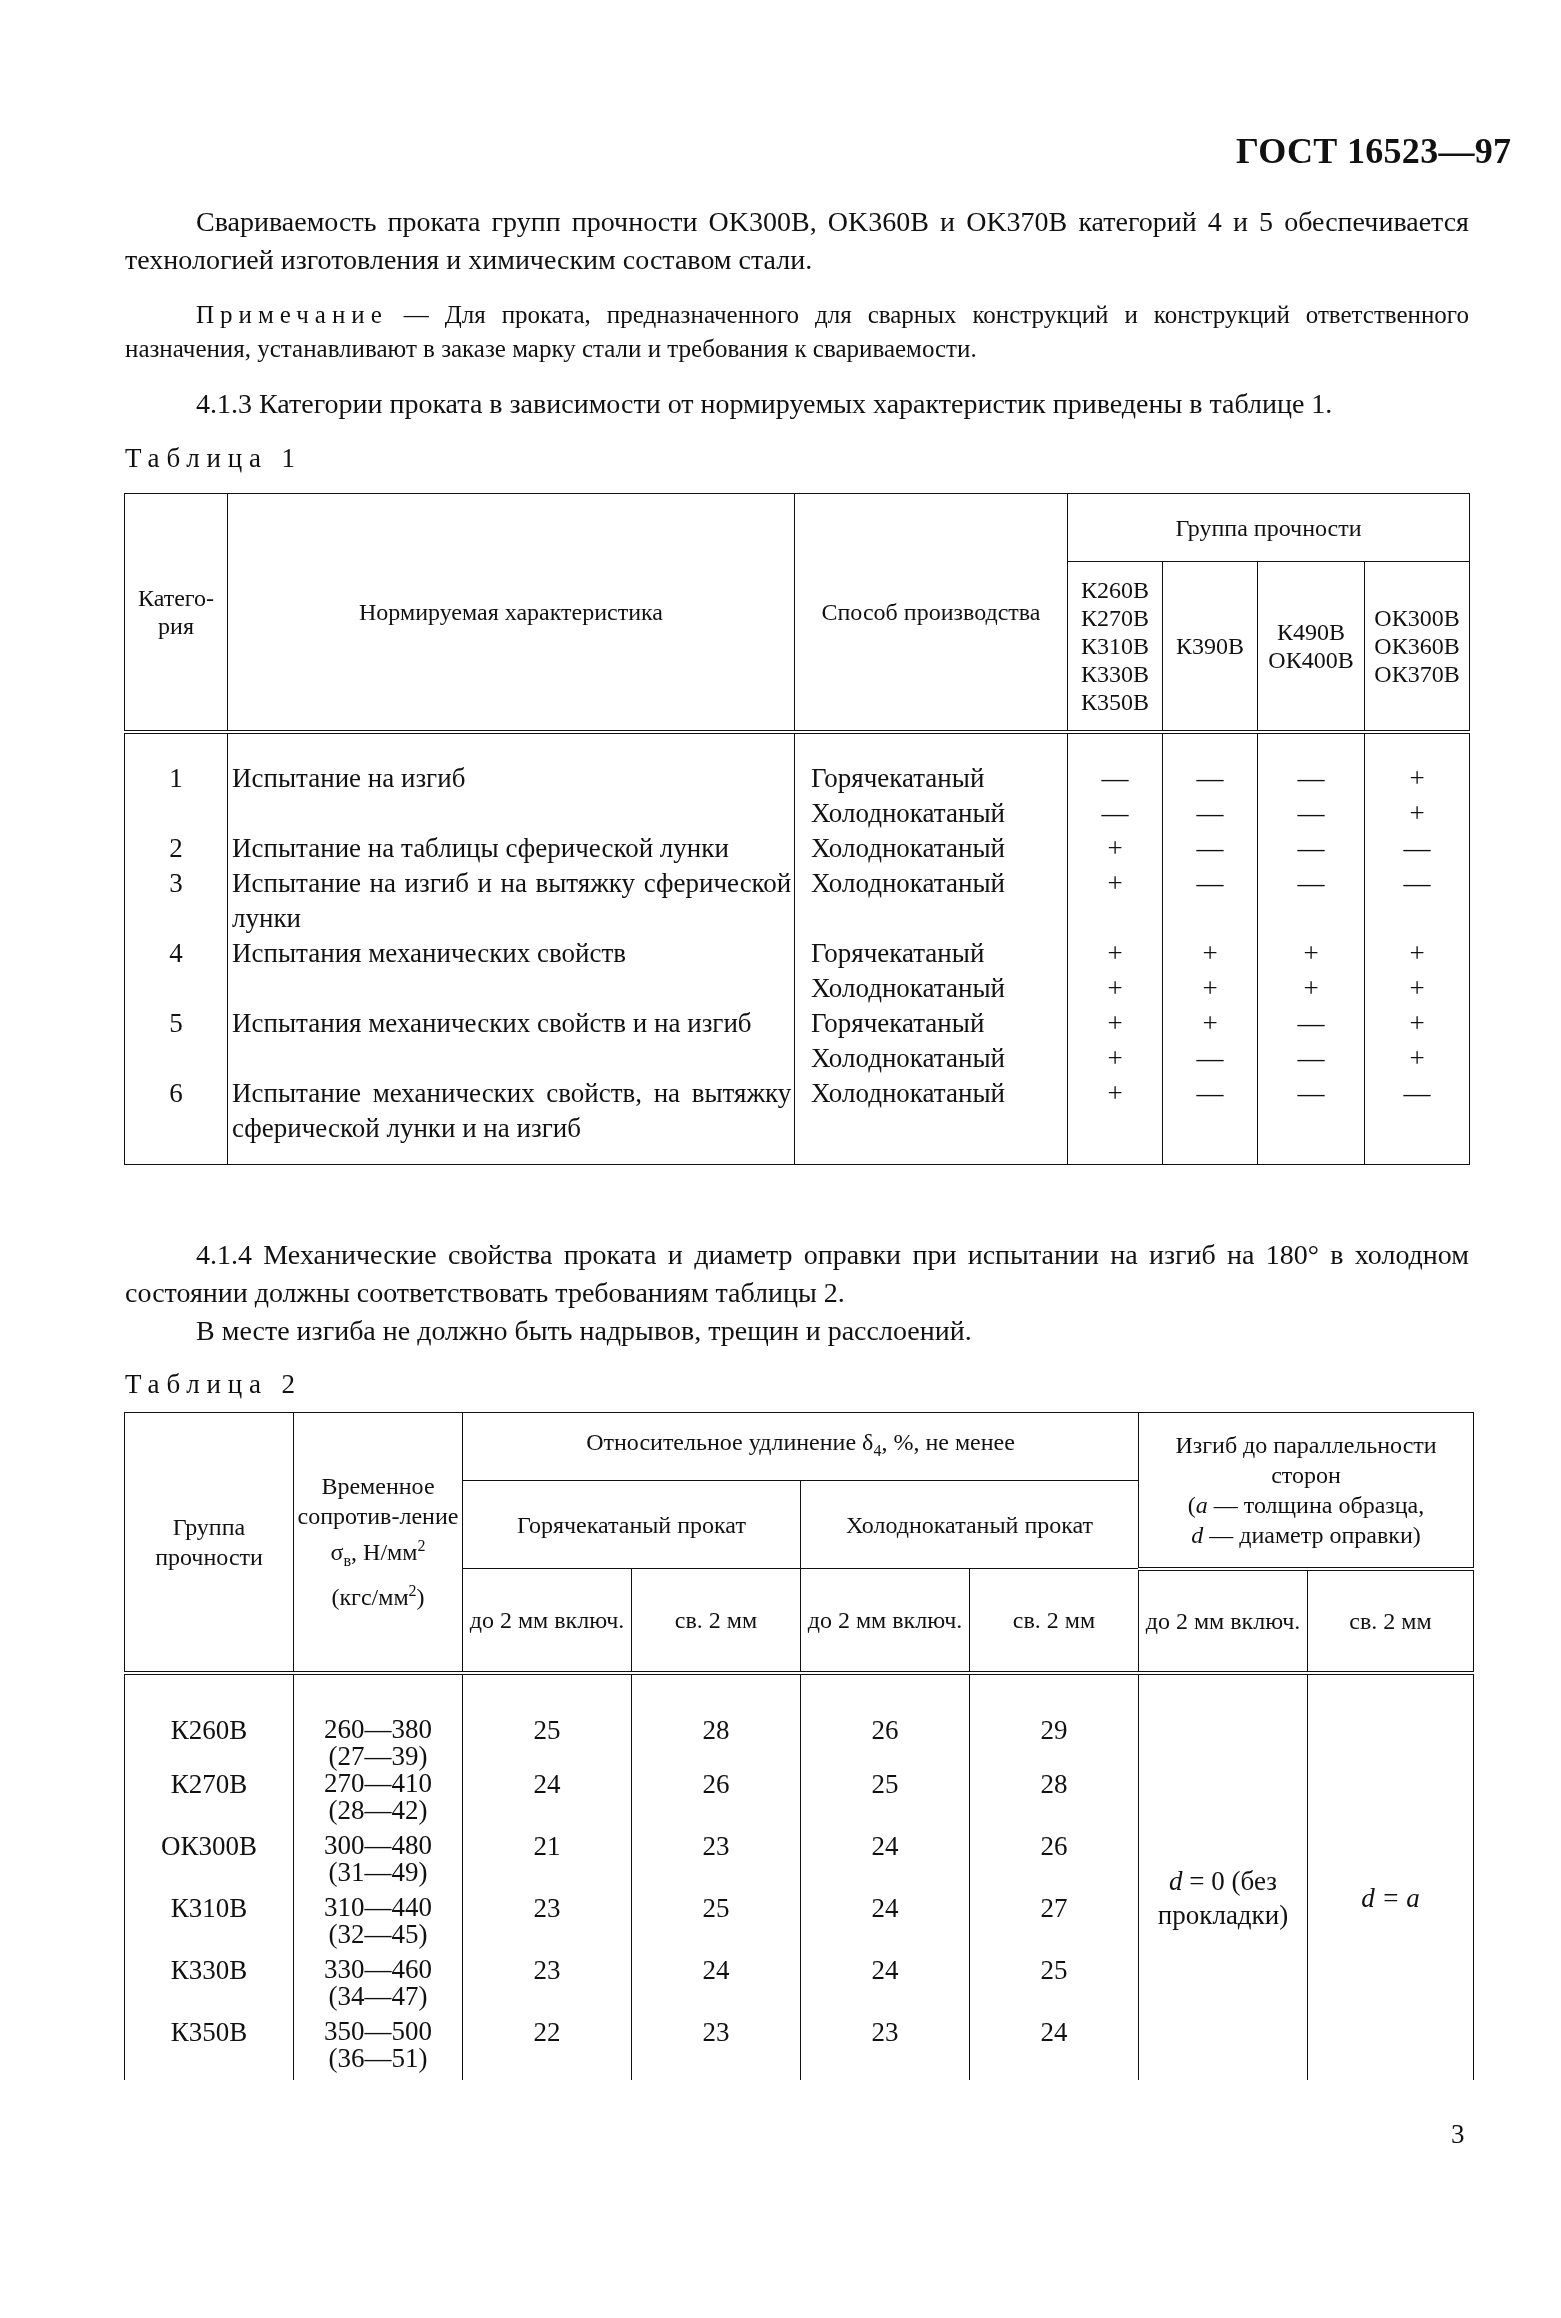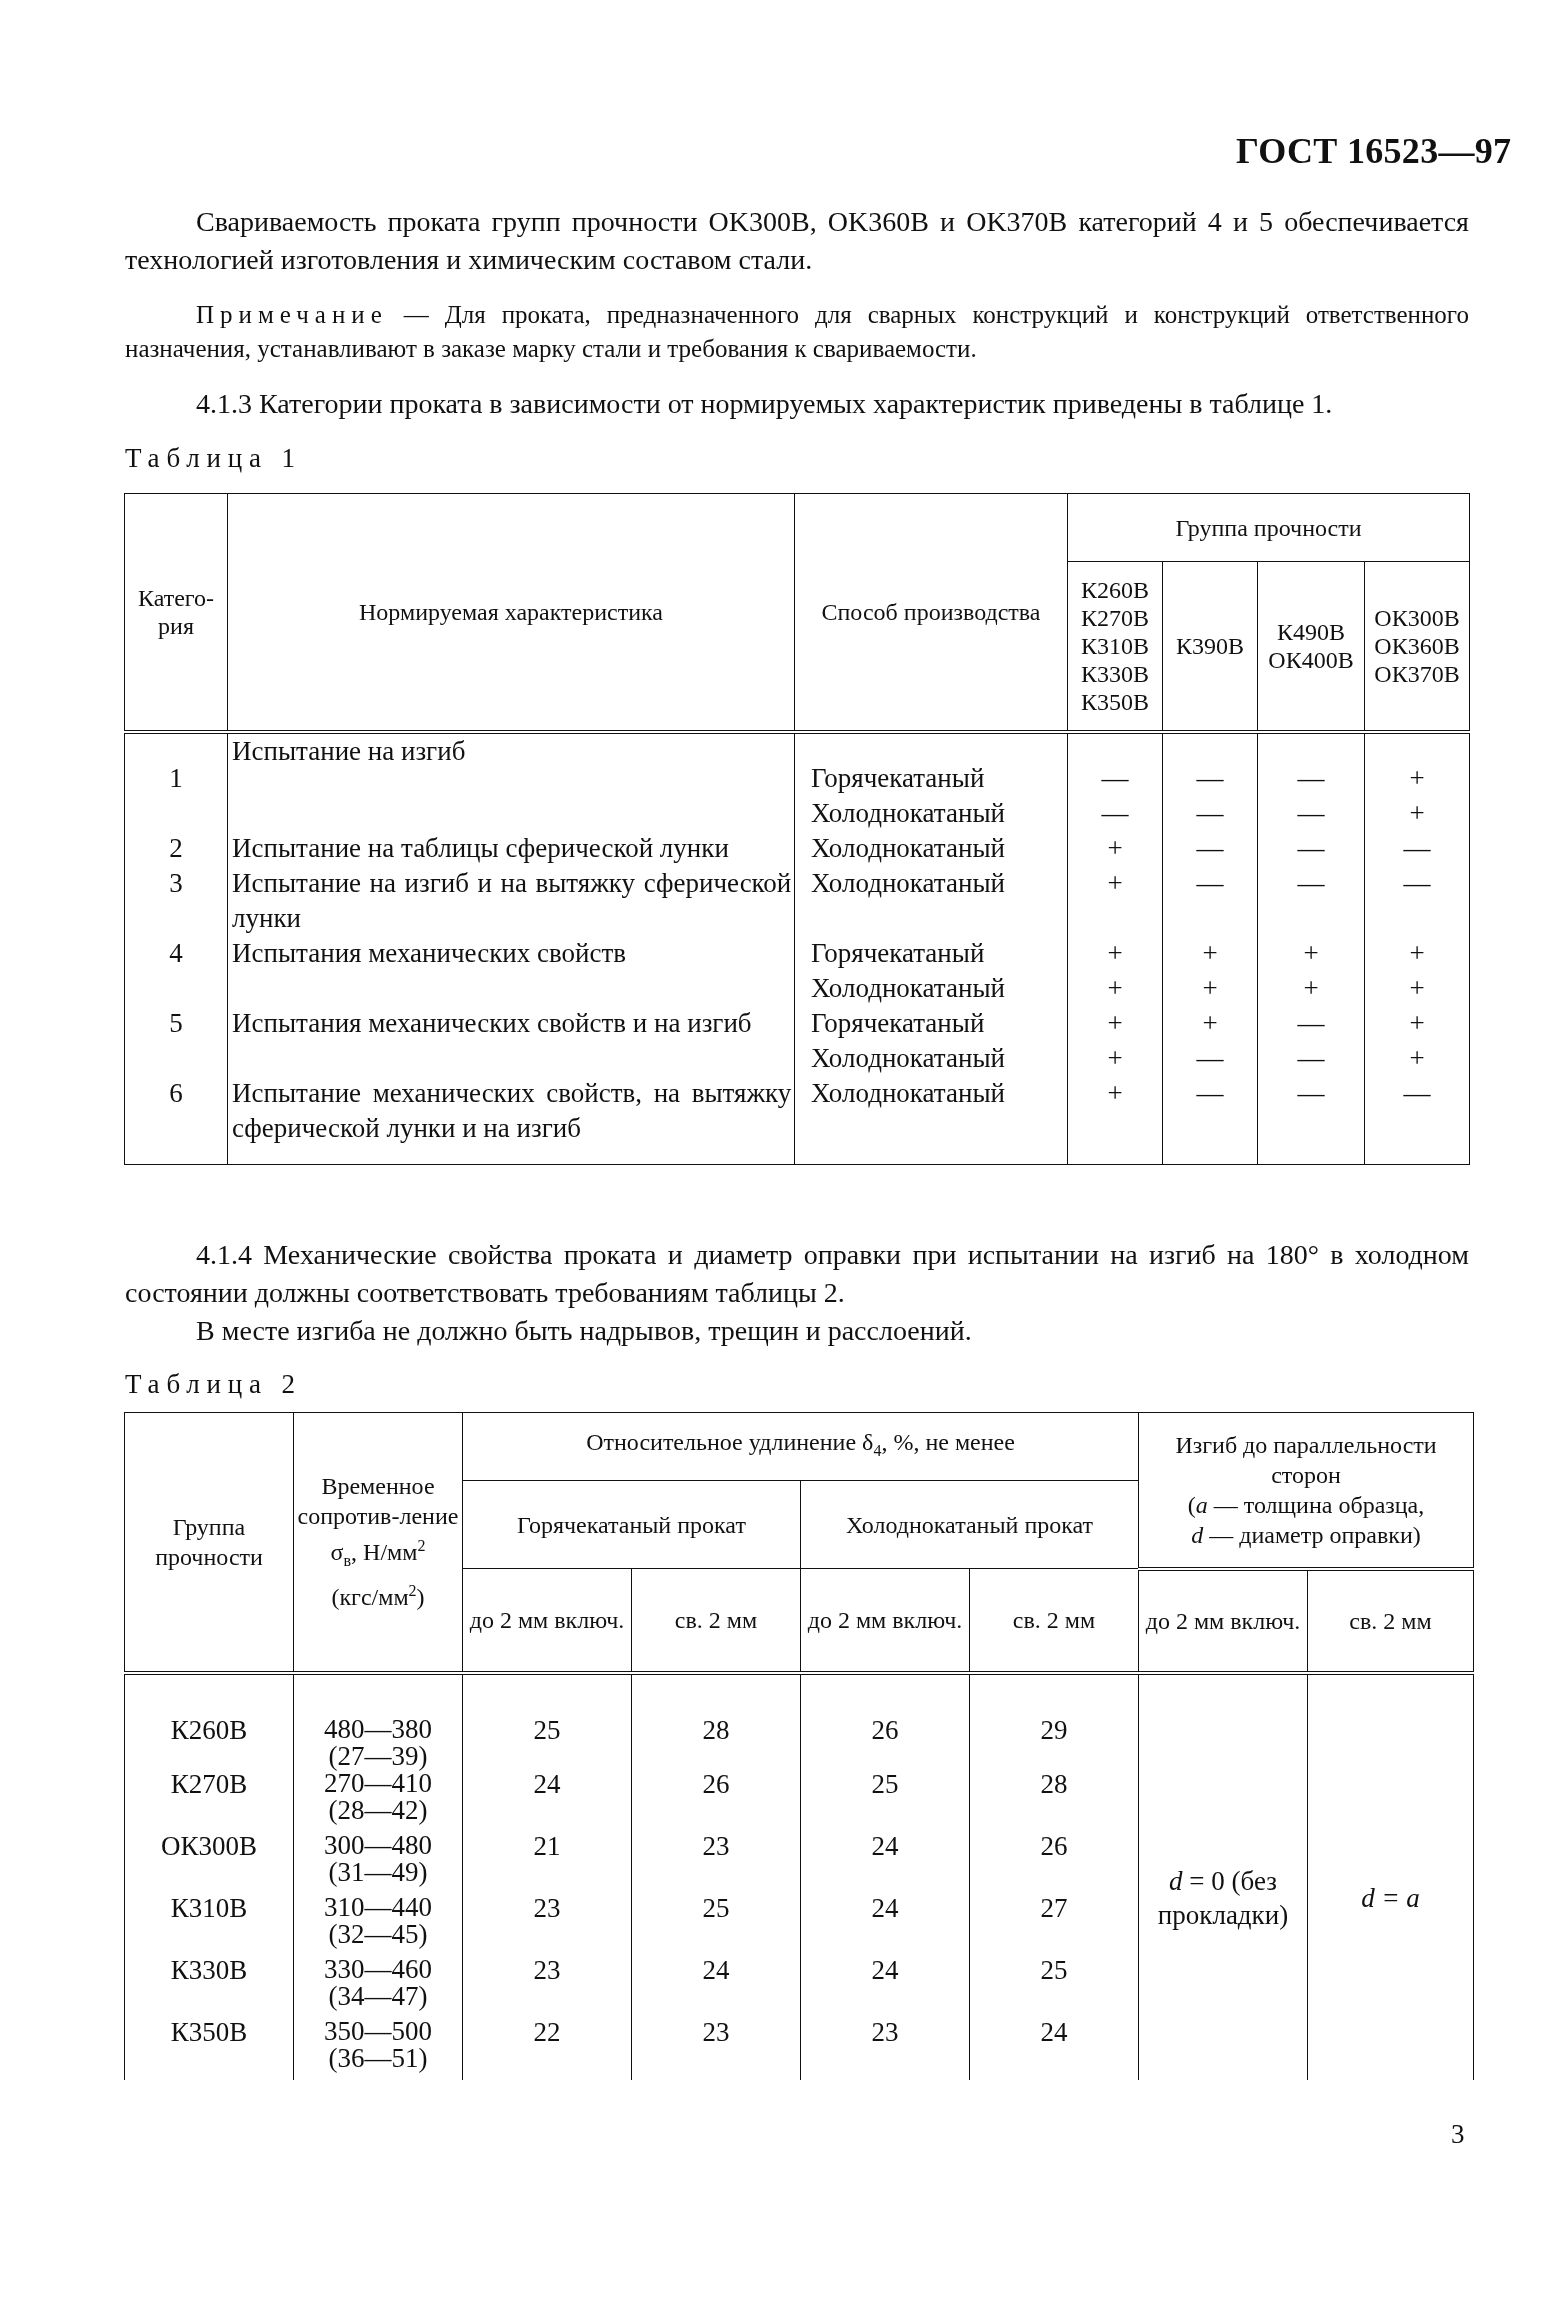--- a/index.html
+++ b/index.html
@@ -74,21 +74,21 @@
     <tr style="height:170px">
       <th>К260В К270В К310В К330В К350В</th>
       <th>К390В</th>
       <th>К490В ОК400В</th>
       <th>ОК300В ОК360В ОК370В</th>
     </tr>
   </thead>
   <tbody id="t1body">
       <tr>
         <td class="c-cat" style="padding-top: 27px;">1</td>
-        <td class="c-char" style="">Испытание на изгиб</td>
+        <td class="c-char" style="padding-top: 27px;">Испытание на изгиб</td>
         <td class="c-meth" style="padding-top: 27px;">Горячекатаный</td>
         <td class="c-mark" style="padding-top: 27px;">—</td>
         <td class="c-mark" style="padding-top: 27px;">—</td>
         <td class="c-mark" style="padding-top: 27px;">—</td>
         <td class="c-mark" style="padding-top: 27px;">+</td>
       </tr>
       <tr>
         <td class="c-cat"></td>
         <td class="c-char"></td>
         <td class="c-meth">Холоднокатаный</td>
@@ -203,21 +203,21 @@
       <th>до 2 мм включ.</th>
       <th>св. 2 мм</th>
       <th>до 2 мм включ.</th>
       <th>св. 2 мм</th>
     </tr>
   </thead>
   <tbody id="t2body">
       <tr class="first" style="height: 95px;">
         <td>К260В</td>
         <td class="rng">
-          <div>480—380</div>
+          <div>260—380</div>
           <div>(27—39)</div>
         </td>
         <td>25</td>
         <td>28</td>
         <td>26</td>
         <td>29</td>
         <td class="merged" rowspan="6"><i class="v">d</i><span> = 0 (без прокладки)</span></td>
         <td class="merged" rowspan="6" style="font-style: italic;">d = a</td>
       </tr>
       <tr style="height: 62px;">

